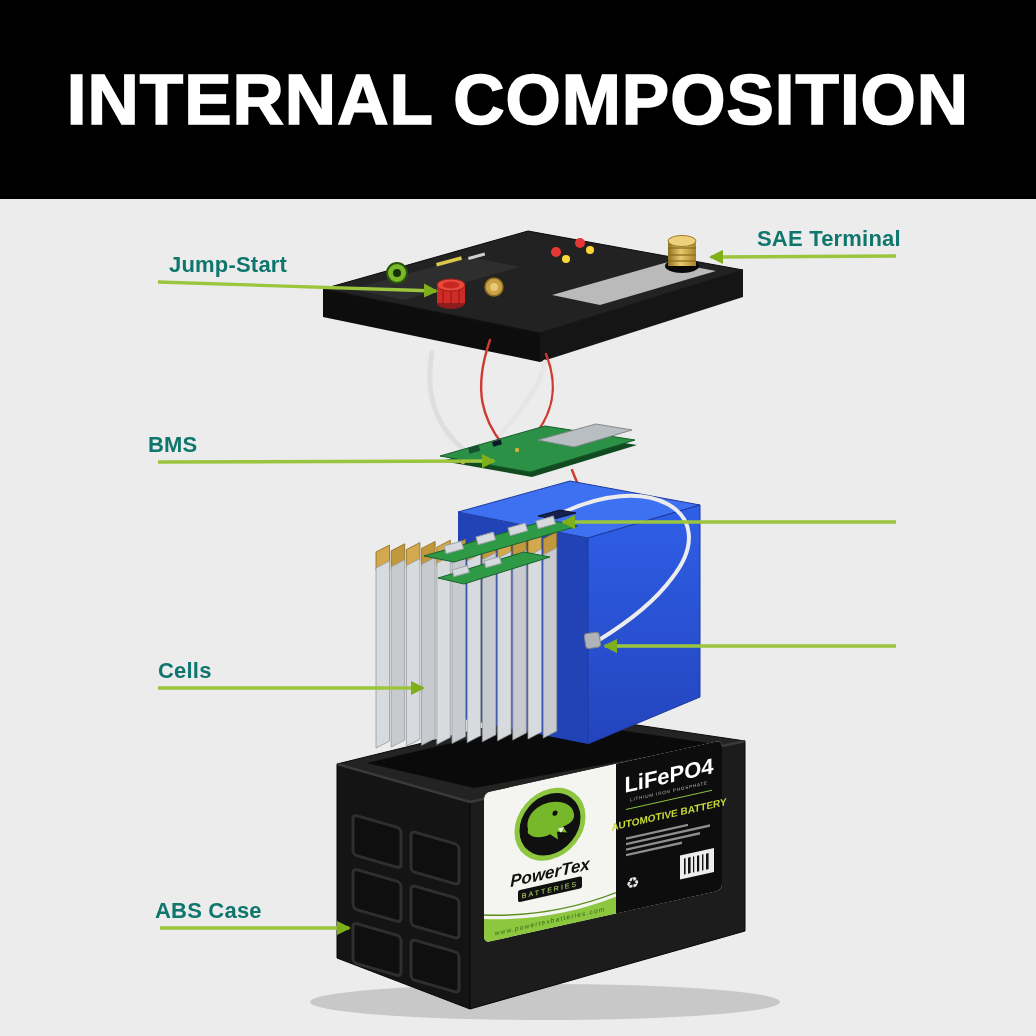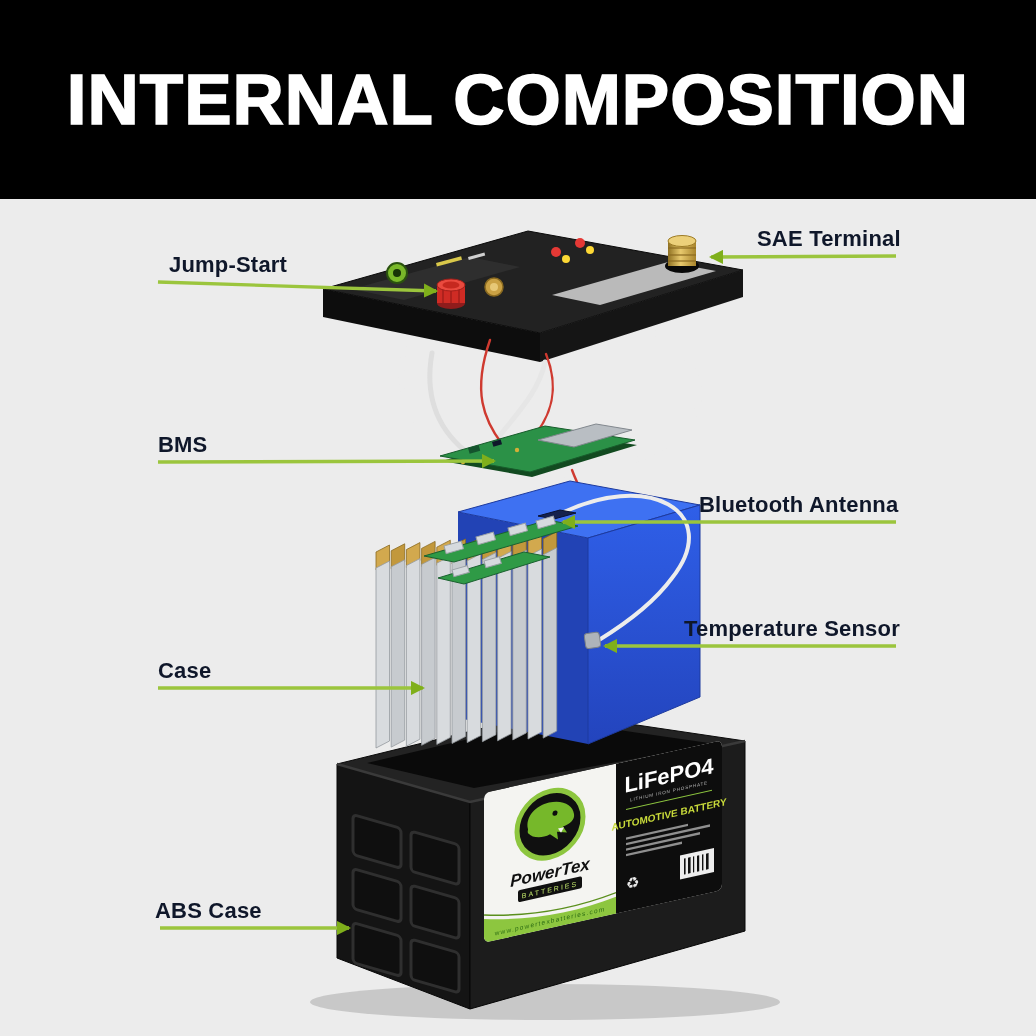--- a/index.html
+++ b/index.html
@@ -5,21 +5,21 @@
   * { margin:0; padding:0; box-sizing:border-box; }
   html,body { width:1036px; height:1036px; }
   body { font-family:"Liberation Sans", sans-serif; background:#ECECEC; overflow:hidden; }
   .page { position:relative; width:1036px; height:1036px; background:#ECECEC; }
   .header { position:absolute; top:0; left:0; width:1036px; height:199px; background:#000;
             display:flex; align-items:center; justify-content:center; }
   .header h1 { color:#fff; font-size:71px; font-weight:700; letter-spacing:1px;
                -webkit-text-stroke:1.6px #fff; white-space:nowrap; }
   .stage { position:absolute; inset:0; }
   svg.illustration { position:absolute; inset:0; width:1036px; height:1036px; }
-  .callout { position:absolute; font-size:22px; font-weight:700; color:#0f172a;
+  .callout { position:absolute; font-size:22px; font-weight:700; color:#0f766e;
              letter-spacing:0.2px; white-space:nowrap; }
   svg text { font-family:"Liberation Sans", sans-serif; }
 </style>
 </head>
 <body>
 
 <div class="page">
 
   <header class="header">
     <h1>INTERNAL COMPOSITION</h1>
@@ -218,19 +218,17 @@
         <line x1="158" y1="462" x2="494" y2="461" marker-end="url(#arrowhead)"></line>
         <line x1="896" y1="522" x2="563" y2="522" marker-end="url(#arrowhead)"></line>
         <line x1="896" y1="646" x2="605" y2="646" marker-end="url(#arrowhead)"></line>
         <line x1="158" y1="688" x2="423" y2="688" marker-end="url(#arrowhead)"></line>
         <line x1="160" y1="928" x2="349" y2="928" marker-end="url(#arrowhead)"></line>
       </g>
     </svg>
 
     <div class="callout" style="left:169px; top:252px">Jump-Start</div>
     <div class="callout" style="left:757px; top:226px">SAE Terminal</div>
-    <div class="callout" style="left:158px; top:432px">BMS</div>
-    <div class="callout" style="left:699px; top:492px">Bluetooth Antenna</div>
-    <div class="callout" style="left:684px; top:616px">Temperature Sensor</div>
-    <div class="callout" style="left:158px; top:658px">Case</div>
+    <div class="callout" style="left:148px; top:432px">BMS</div>
+    <div class="callout" style="left:158px; top:658px">Cells</div>
     <div class="callout" style="left:155px; top:898px">ABS Case</div>
   </div>
 </div>
 
 </body></html>

